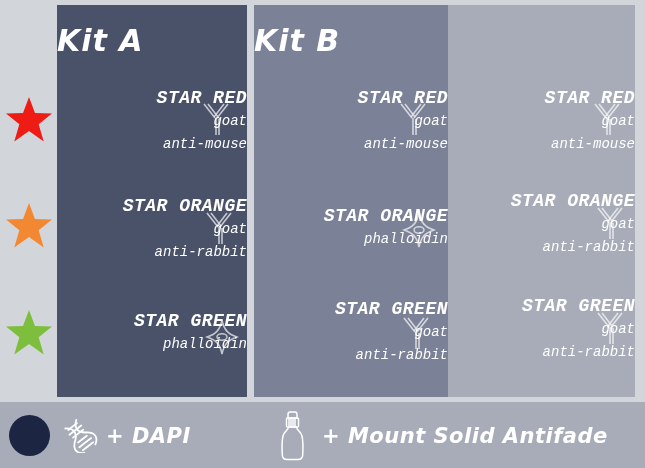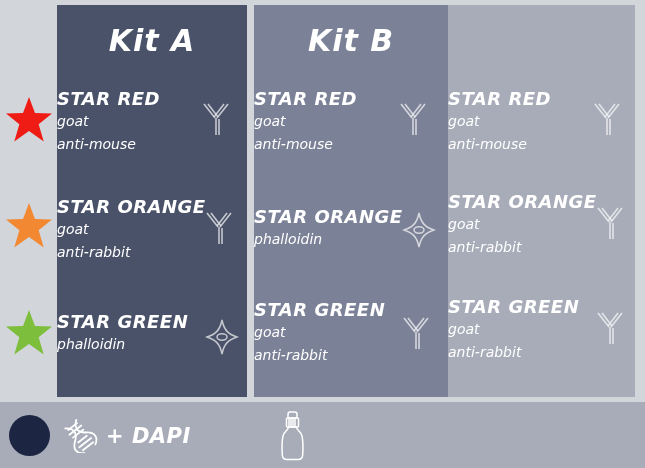--- a/index.html
+++ b/index.html
@@ -46,36 +46,36 @@
   }
   .kit-a { left: 57px;  width: 190px; background: #4a5269; }
   .kit-b { left: 254px; width: 194px; background: #7b8196; }
   .kit-c { left: 448px; width: 187px; background: #a7acb8; }
 
   .kit-title {
     position: absolute;
     top: 18px;
     left: 0;
     right: 0;
-    text-align: center;
     color: #ffffff;
     font-size: 30px;
     font-weight: bold;
     font-style: italic;
     letter-spacing: 1px;
     font-family: "DejaVu Sans", sans-serif;
     white-space: nowrap;
   }
 
   .entry {
     position: absolute;
     left: 0;
     right: 0;
-    text-align: left;
+    text-align: right;
     color: #ffffff;
+    font-family: Liberation Mono, monospace;
   }
   .entry .dye {
     font-size: 18px;
     font-weight: bold;
     font-style: italic;
     letter-spacing: 0.5px;
     line-height: 23px;
     white-space: nowrap;
   }
   .entry .host,
@@ -315,15 +315,16 @@
       <svg viewBox="0 0 33 52">
         <g fill="none" stroke="#ffffff" stroke-width="1.5" stroke-linejoin="round">
           <path d="M14 2 C12.5 2 12 3 12 4.5 L12 8 L21 8 L21 4.5 C21 3 20.5 2 19 2 Z"></path>
           <rect x="10.5" y="8" width="12" height="9" rx="1"></rect>
           <path d="M13 8.8 L13 16.2 M15 8.8 L15 16.2 M17 8.8 L17 16.2 M19 8.8 L19 16.2"></path>
           <path d="M12.5 17 C12.5 20 8 21.5 7 26 C6.2 29.5 6 40 6.3 45 C6.5 48.5 8 49.5 11 49.5 L22 49.5 C25 49.5 26.5 48.5 26.7 45 C27 40 26.8 29.5 26 26 C25 21.5 20.5 20 20.5 17 Z"></path>
         </g>
       </svg>
     </div>
 
+    <div class="footer-label lbl-mount">+ Mount Solid Antifade</div>
   </div>
 
 </div>
 
 </body></html>

